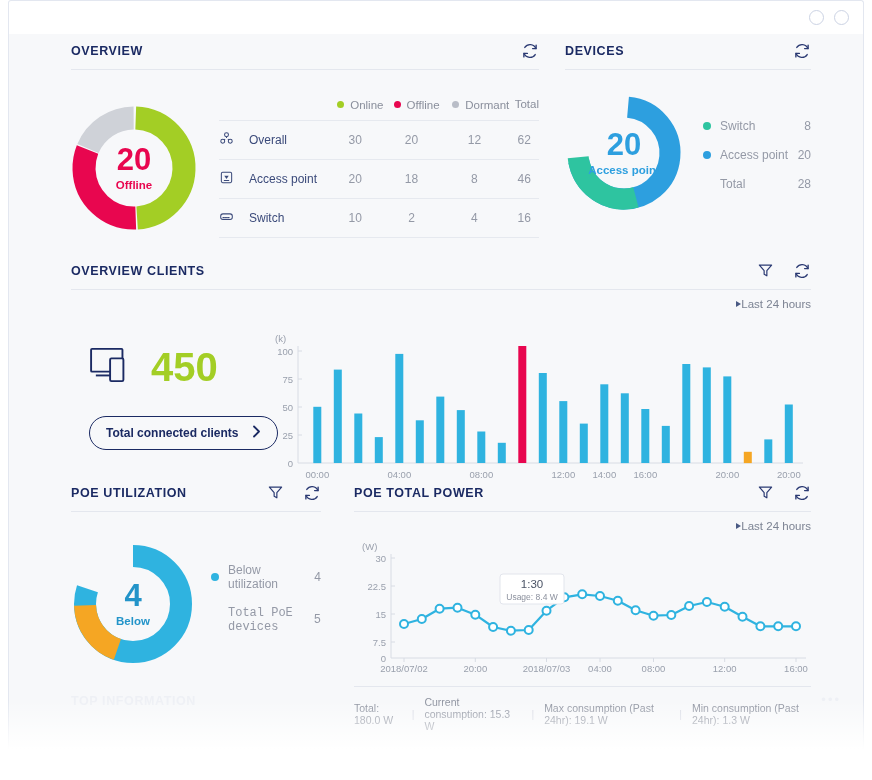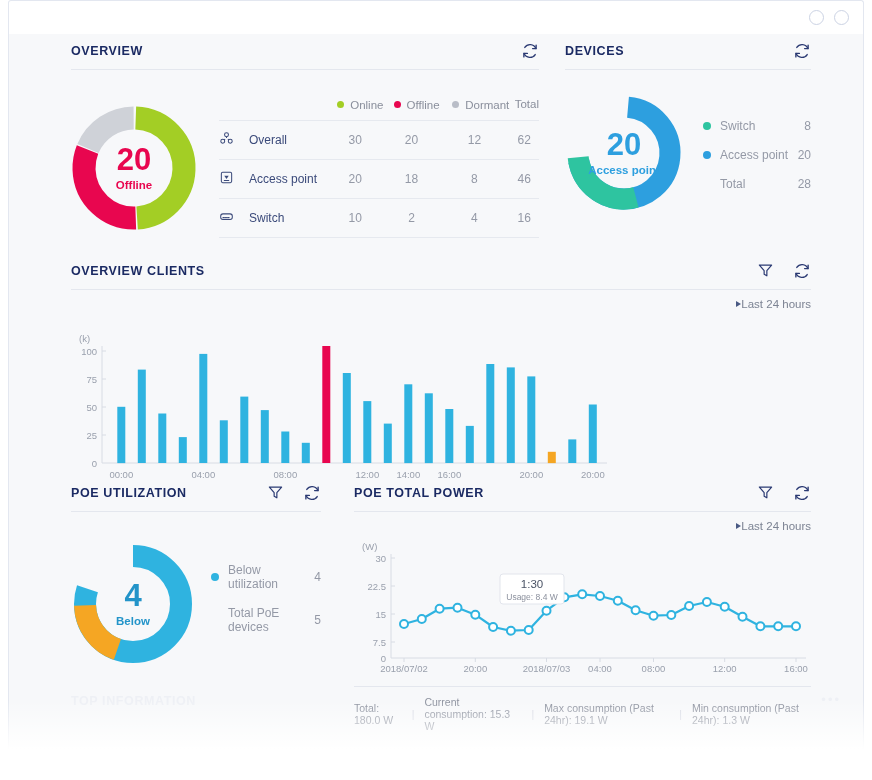--- a/index.html
+++ b/index.html
@@ -324,20 +324,42 @@
         </div>
       </div>
 
       <div class="range-pill" style="position:absolute; right:0; top:36px;">
         <span class="tri"></span>
         <span>Last 24 hours</span>
       </div>
 
       <div style="display:flex; align-items:flex-start; margin-top:42px;">
 
+        <div style="width:196px; flex:none; padding-left:18px; padding-top:14px;">
+          <div style="display:flex; align-items:center; gap:16px;">
+            <span>
+              <svg width="46" height="38" viewBox="0 0 48 40" fill="none" stroke="#1b2a63" stroke-width="2">
+                <rect x="2" y="3" width="33" height="24" rx="1"></rect>
+                <path d="M7 31h18"></path>
+                <rect x="22" y="13" width="14" height="24" rx="1.4" fill="#f7f8fa"></rect>
+              </svg>
+            </span>
+            <span class="cc-number">450</span>
+          </div>
+          <div style="margin-top:28px;">
+            <button class="cc-btn">
+              <span>Total connected clients</span>
+              <span>
+                <svg width="9" height="13" viewBox="0 0 9 13" fill="none" stroke="#1b2a63" stroke-width="1.8" stroke-linecap="round" stroke-linejoin="round">
+                  <path d="M2 1.5 7 6.5 2 11.5"></path>
+                </svg>
+              </span>
+            </button>
+          </div>
+        </div>
 
         <div style="flex:1 1 auto;">
           <svg width="540" height="150" viewBox="0 0 540 150">
             <text class="axis-unit" x="8" y="10">(k)</text>
 
             <text class="tick-lbl" x="26" y="23" text-anchor="end">100</text>
             <text class="tick-lbl" x="26" y="51" text-anchor="end">75</text>
             <text class="tick-lbl" x="26" y="79" text-anchor="end">50</text>
             <text class="tick-lbl" x="26" y="107" text-anchor="end">25</text>
             <text class="tick-lbl" x="26" y="135" text-anchor="end">0</text>
@@ -423,21 +445,21 @@
             <div class="donut-sub" style="color:#2394c9;">Below</div>
           </div>
         </div>
 
         <div style="flex:1 1 auto; margin-left:16px; padding-top:2px;">
           <div class="legend-row">
             <i class="lg-dot" style="background:#2fb3e0"></i>
             <span class="lg-name">Below utilization</span>
             <span class="lg-val">4</span>
           </div>
-          <div class="legend-row" style="margin-bottom:13px;">
+          <div class="legend-row" style="margin-bottom:13px;font-family:Liberation Mono, monospace;">
             <i class="lg-dot" style="background:transparent"></i>
             <span class="lg-name">Total PoE devices</span>
             <span class="lg-val">5</span>
           </div>
         </div>
       </div>
     </div>
 
     <div class="section" style="left:345px; top:450px; width:457px;">
       <div class="sec-head">

